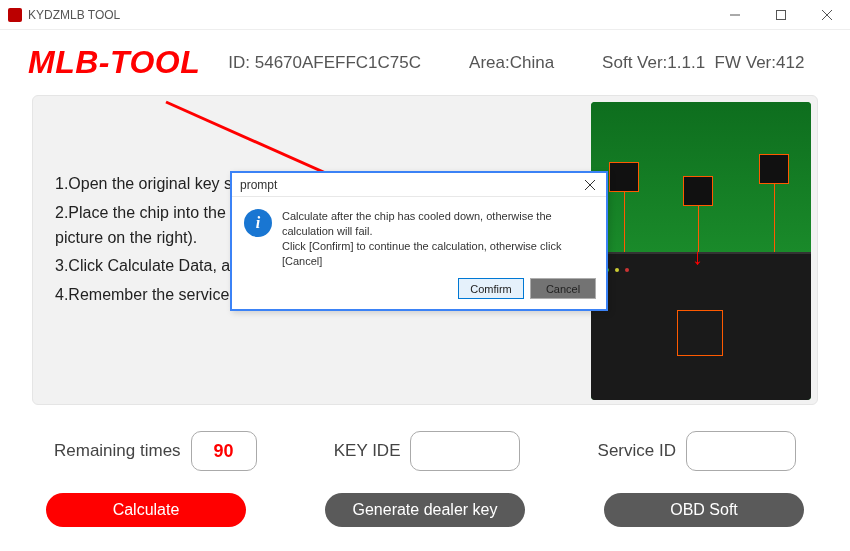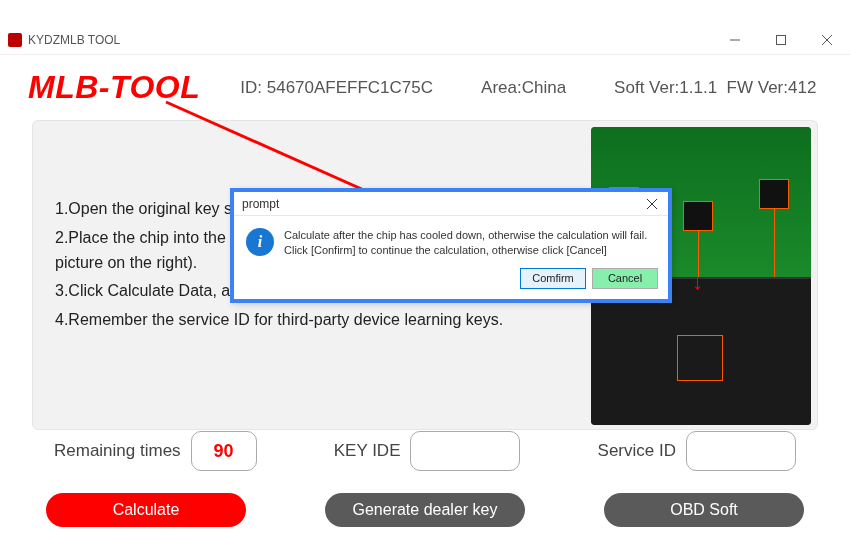--- a/index.html
+++ b/index.html
@@ -1,27 +1,27 @@
 <!DOCTYPE html>
 <html><head>
 <meta charset="utf-8">
 <style>
   * { box-sizing: border-box; margin: 0; padding: 0; font-family: "Segoe UI", Arial, sans-serif; }
   body { width: 850px; height: 551px; background: #fff; position: relative; overflow: hidden; }
 
   
-  .titlebar { height: 30px; background: #fff; border-bottom: 1px solid #eee; display: flex; align-items: center; justify-content: space-between; padding: 0 0 0 8px; margin-top: 25px; }
+  .titlebar { height: 30px; background: #fff; border-bottom: 1px solid #eee; display: flex; align-items: center; justify-content: space-between; padding: 0 0 0 8px; }
   .titlebar-left { display: flex; align-items: center; gap: 6px; font-size: 12px; color: #555; }
   .app-icon { width: 14px; height: 14px; background: #b00; border-radius: 2px; display:inline-block;}
   .titlebar-btns { display: flex; }
   .titlebar-btn { width: 46px; height: 30px; display: flex; align-items: center; justify-content: center; color: #444; font-size: 13px; }
   .titlebar-btn svg { stroke:#555; stroke-width:1; fill:none; }
 
   
-  .header { display: flex; align-items: center; padding: 14px 28px 10px 28px; gap: 40px; }
+  .header { display: flex; align-items: center; padding: 14px 28px 10px 28px; gap: 28px; }
   .brand { color: #ff0000; font-weight: bold; font-size: 32px; font-style: italic; letter-spacing: 0.5px; }
   .info-line { color: #555; font-size: 17px; display:flex; gap:48px; align-items:center; }
   .info-line span { white-space: nowrap; }
 
   
   .panel { margin: 4px 32px 0 32px; background: #f2f2f2; border: 1px solid #e5e5e5; border-radius: 6px; height: 310px; position: relative; padding: 18px 22px; }
   .instructions { font-size: 16px; color: #222; line-height: 1.55; width: 560px; }
   .instructions div { margin-bottom: 4px; }
 
   
@@ -39,29 +39,29 @@
   .conn-line { position:absolute; width:1px; background:#ff5a00;}
   .conn-line.l1{ left:33px; top:90px; height:70px;}
   .conn-line.l2{ left:107px; top:104px; height:56px;}
   .conn-line.l3{ left:183px; top:82px; height:78px;}
   .conn-arr { position:absolute; left:101px; top:142px; color:#ff0000; font-size:22px;}
 
   
   .red-arrow { position: absolute; top: 96px; left: 160px; pointer-events: none; }
 
   
-  .dialog { position: absolute; left: 230px; top: 188px; width: 442px; background: #fff; border: 4px solid #3b82f6; box-shadow: 2px 2px 6px rgba(0,0,0,0.15); font-size: 11px; }
+  .dialog { position: absolute; left: 230px; top: 171px; width: 378px; background: #fff; border: 2px solid #3b82f6; box-shadow: 2px 2px 6px rgba(0,0,0,0.15); font-size: 11px; }
   .dialog-titlebar { height: 24px; display: flex; align-items: center; justify-content: space-between; padding: 0 4px 0 8px; background: #fff; border-bottom: 1px solid #e8e8e8; }
   .dialog-titlebar span { color: #333; font-size: 12px; }
   .dialog-close { width:24px; height:20px; display:flex; align-items:center; justify-content:center; }
   .dialog-body { display: flex; padding: 12px 12px 4px 12px; gap: 10px; }
   .info-icon { width: 28px; height: 28px; border-radius: 50%; background: #1976d2; color: #fff; display: flex; align-items: center; justify-content: center; font-family: Georgia, serif; font-style: italic; font-weight: bold; font-size: 16px; flex-shrink:0;}
   .dialog-text { color: #333; font-size: 11px; line-height: 1.35; }
   .dialog-buttons { display: flex; justify-content: flex-end; gap: 6px; padding: 6px 10px 10px 10px; }
-  .dlg-btn { min-width: 66px; height: 21px; border: 1px solid #adadad; background: #86efac; font-size: 11px; color:#222; display:flex; align-items:center; justify-content:center; }
+  .dlg-btn { min-width: 66px; height: 21px; border: 1px solid #adadad; background: #737373; font-size: 11px; color:#222; display:flex; align-items:center; justify-content:center; }
   .dlg-btn.primary { border: 1px solid #0078d4; background: #e5f1fb; }
 
   
   .bottom { position: absolute; left: 0; right:0; bottom: 0; padding: 0 46px 24px 46px; }
   .fields { display: flex; justify-content: space-between; align-items: center; margin-bottom: 22px; padding: 0 8px;}
   .field { display: flex; align-items: center; gap: 10px; font-size: 17px; color: #444; }
   .val-box { min-width: 66px; height: 40px; border: 1px solid #aaa; border-radius: 10px; background: #fff; display: flex; align-items: center; justify-content: center; padding: 0 10px; }
   .val-box.red { color: #ff0000; font-weight: bold; font-size:18px; }
   .field .wide { width: 110px; }
 

